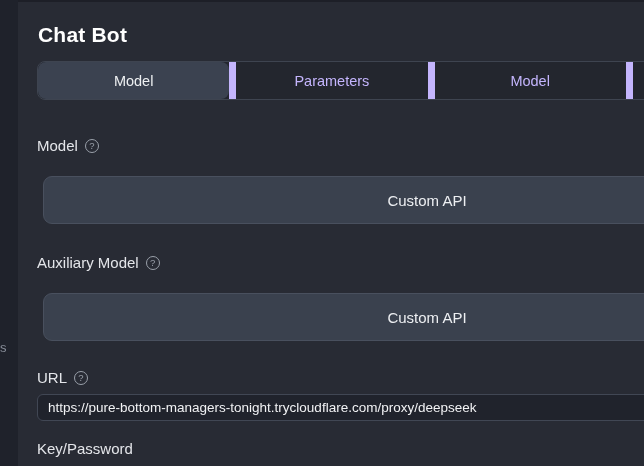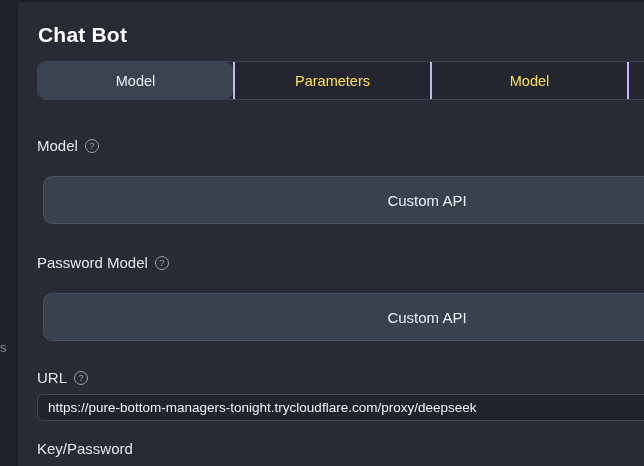--- a/index.html
+++ b/index.html
@@ -55,22 +55,22 @@
     background: #23262e;
     border: 1px solid #3e4450;
     border-radius: 8px;
   }
   .tab {
     flex: 1;
     display: flex;
     align-items: center;
     justify-content: center;
     font-size: 14.5px;
-    color: #fde047;
-    border-left: 2px solid #c4b5fd;
+    color: #c4b5fd;
+    border-left: 7px solid #c4b5fd;
     cursor: pointer;
   }
   .tab:first-child { border-left: none; }
   .tab.active {
     background: #3b4250;
     border-radius: 8px;
     color: #eef0f2;
   }
   .field-label {
     display: flex;
@@ -146,21 +146,21 @@
       <div class="tab"></div>
     </div>
 
     <div class="field-label model">
       <span>Model</span>
       <span class="help-icon">?</span>
     </div>
     <div class="select-btn">Custom API</div>
 
     <div class="field-label aux">
-      <span>Password Model</span>
+      <span>Auxiliary Model</span>
       <span class="help-icon">?</span>
     </div>
     <div class="select-btn">Custom API</div>
 
     <div class="field-label url">
       <span>URL</span>
       <span class="help-icon">?</span>
     </div>
     <input class="text-input" type="text" value="https://pure-bottom-managers-tonight.trycloudflare.com/proxy/deepseek" style="">
 

